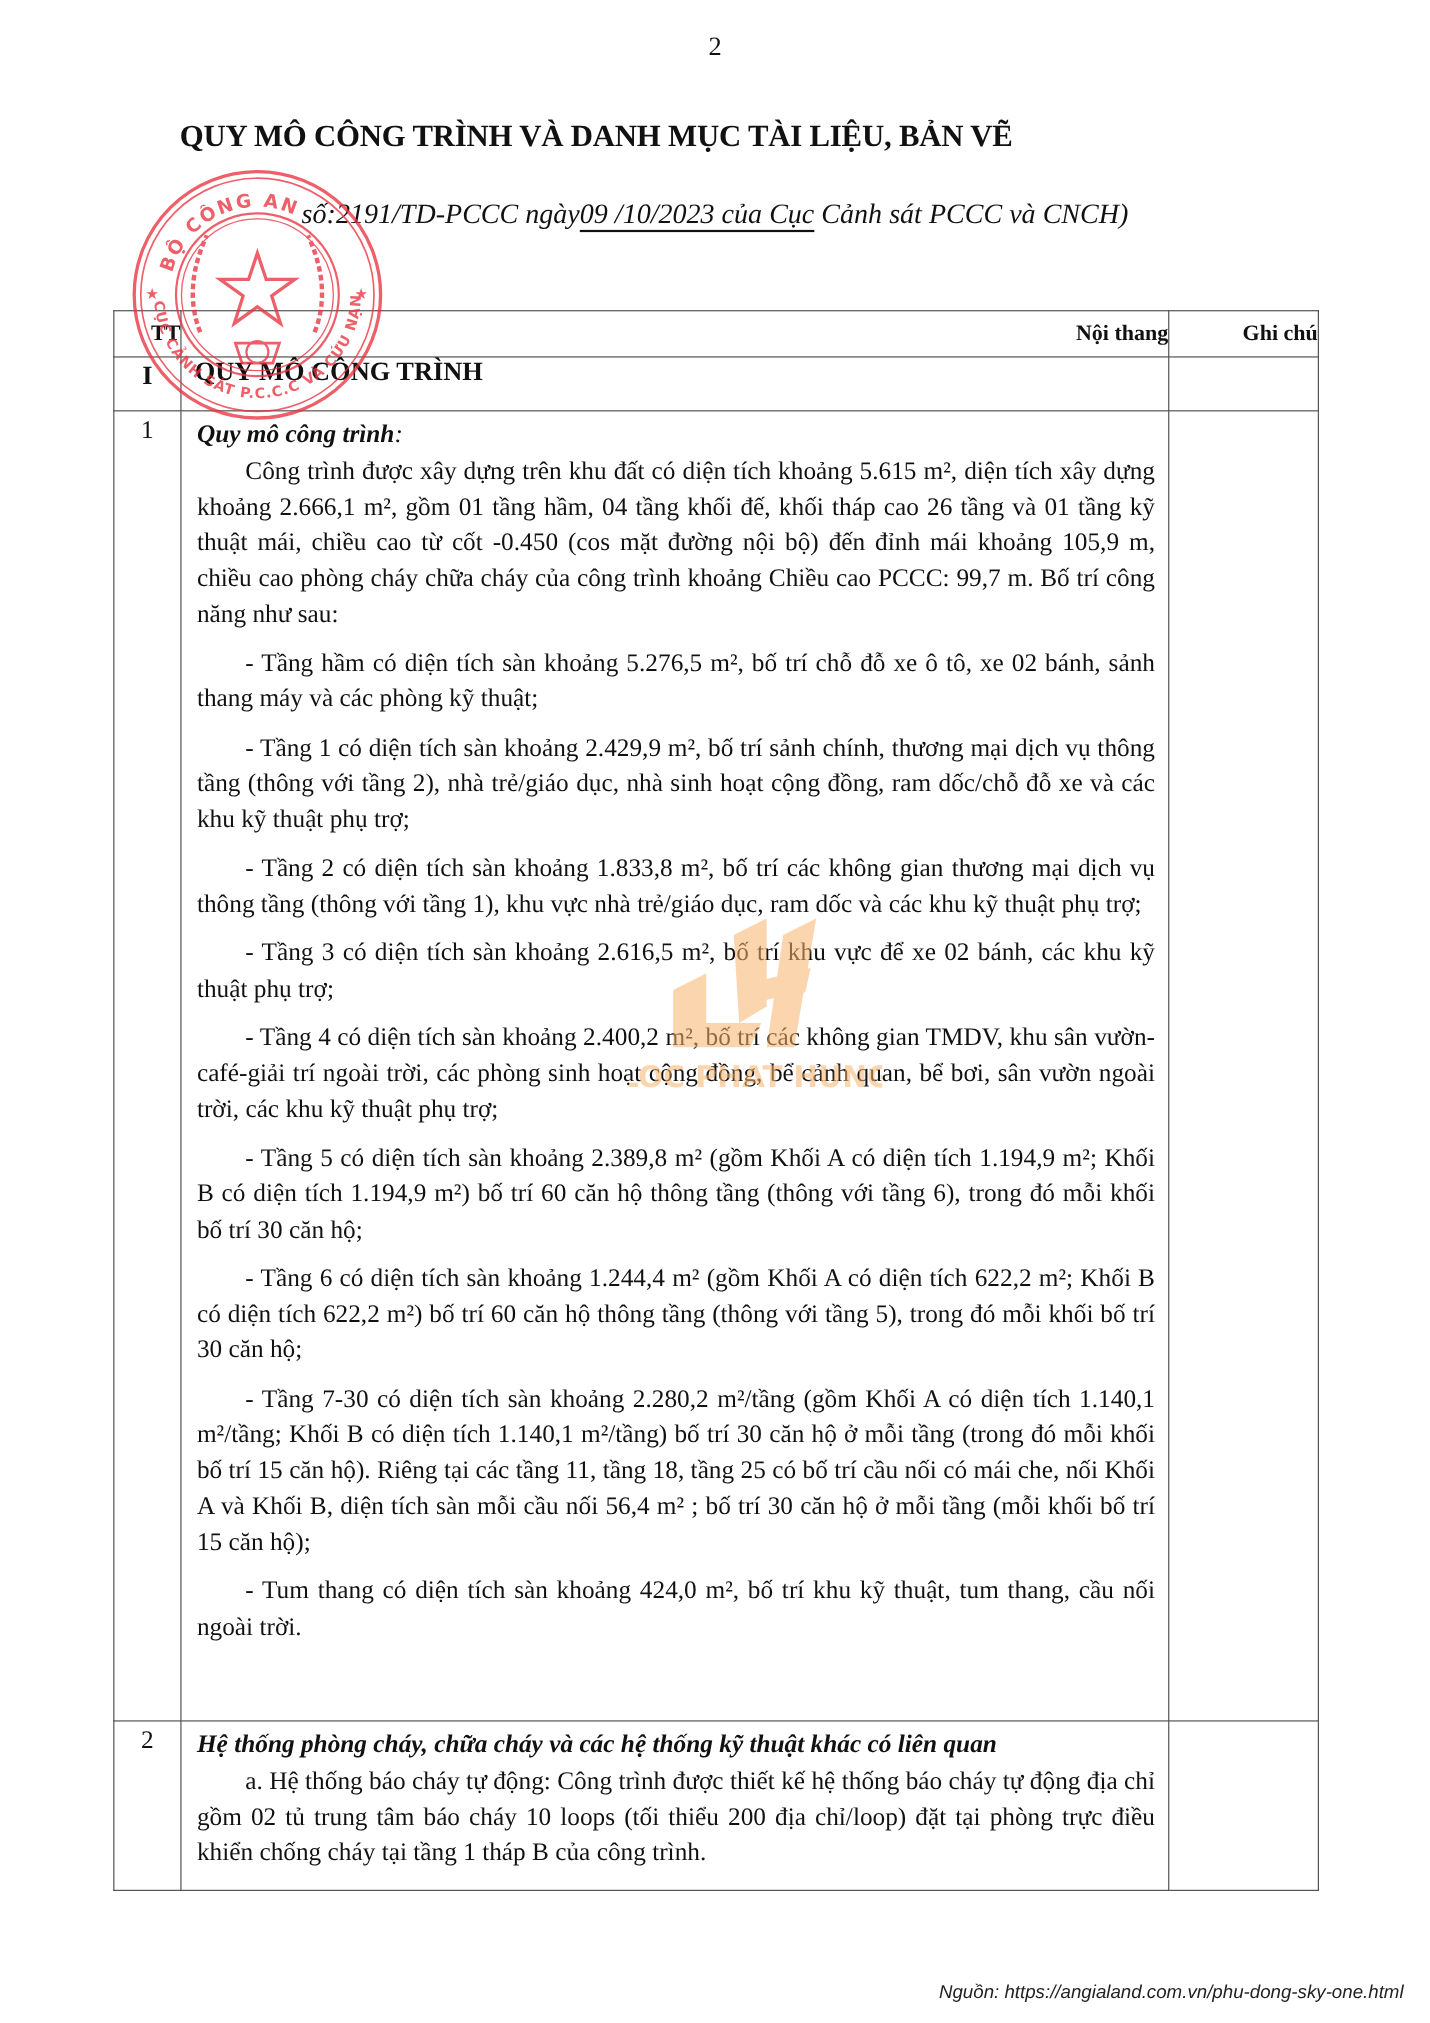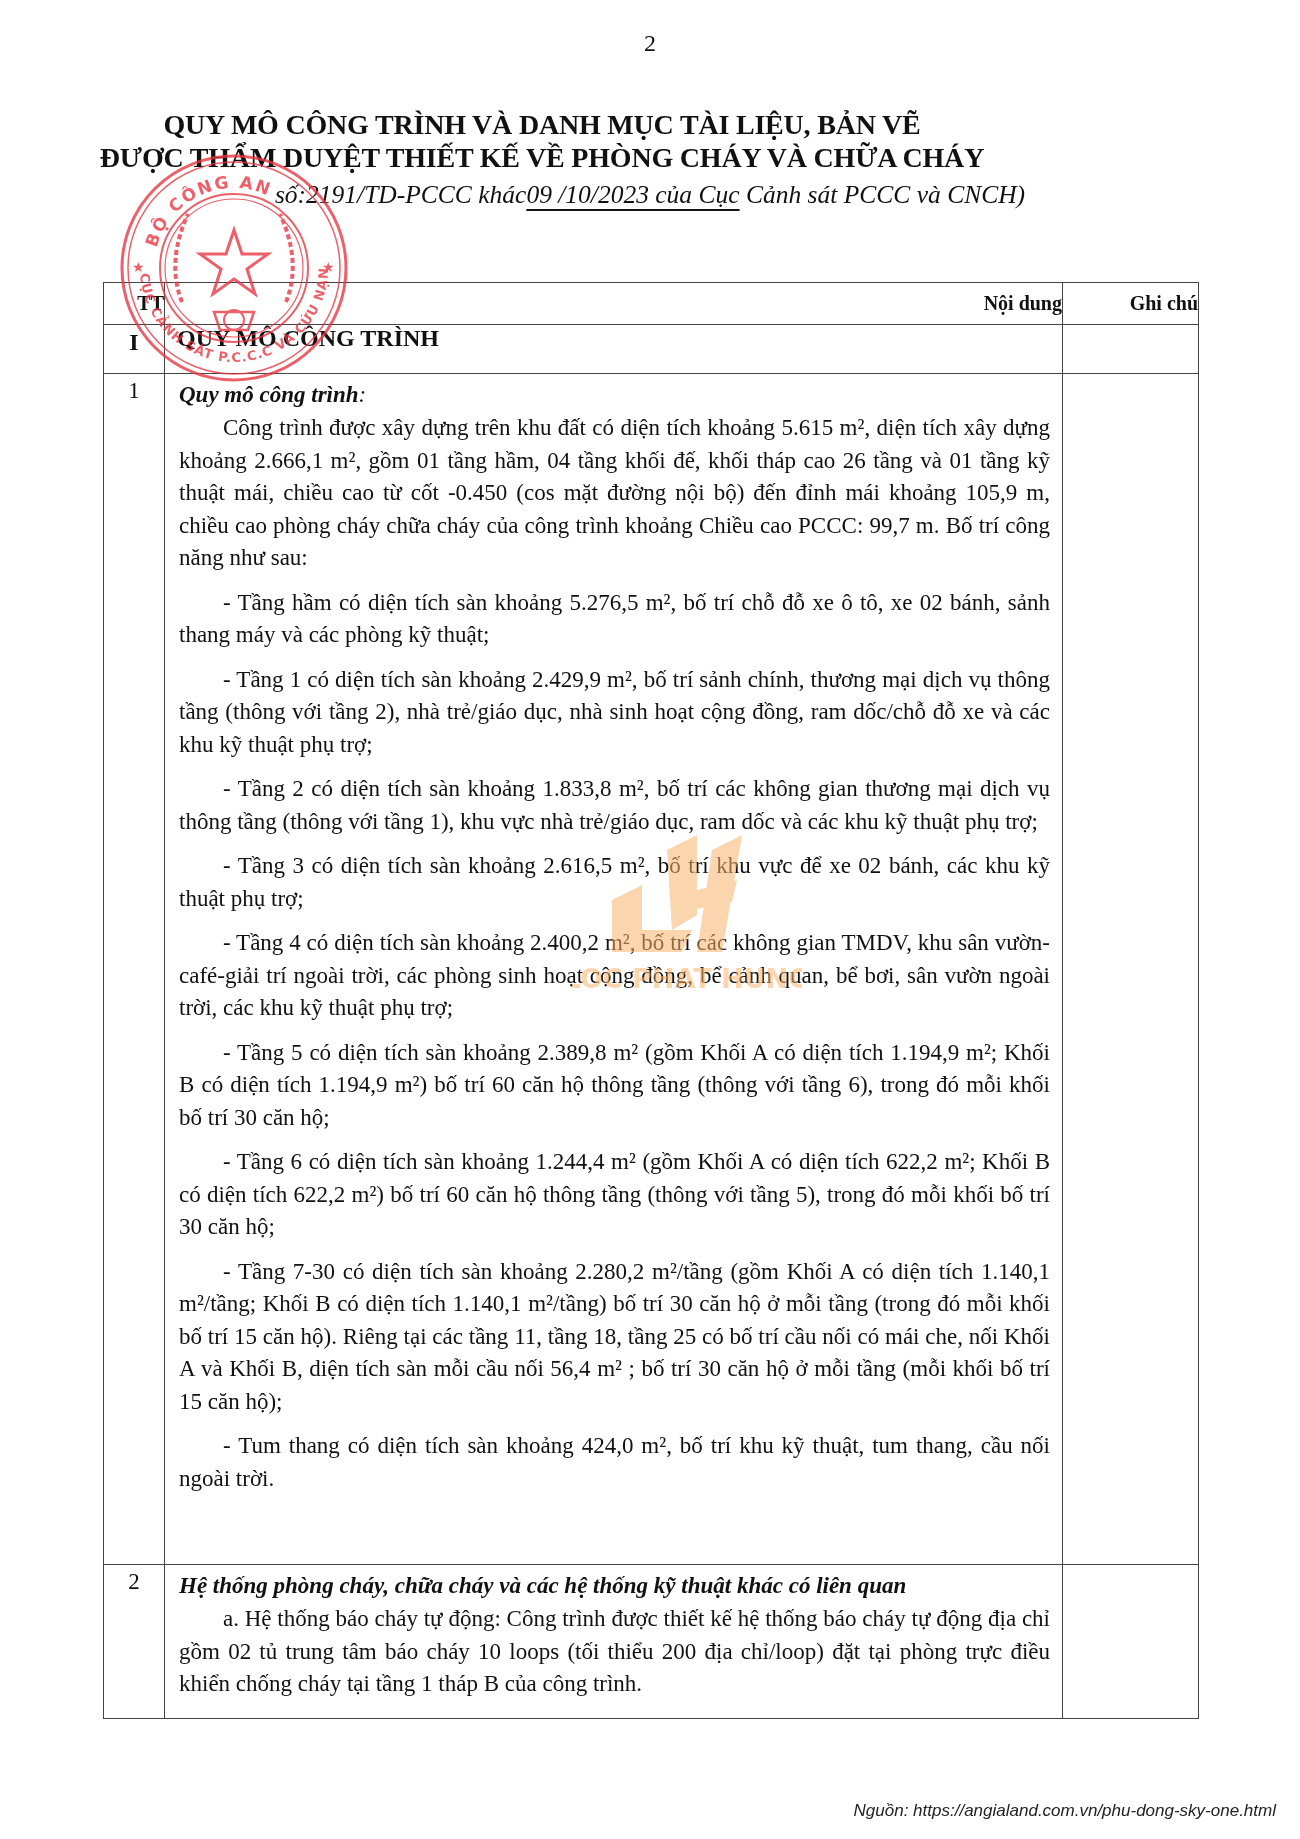--- a/index.html
+++ b/index.html
@@ -28,37 +28,36 @@
   .stamp { position: absolute; left: 118px; top: 152px; width: 232px; height: 232px; pointer-events: none; opacity: 0.78; }
   .watermark { position: absolute; left: 572px; top: 830px; width: 230px; height: 175px; pointer-events: none; opacity: 0.55; }
 </style>
 </head>
 <body>
 
 <div class="page-num">2</div>
 
 <div class="title">
   <div>QUY MÔ CÔNG TRÌNH VÀ DANH MỤC TÀI LIỆU, BẢN VẼ</div>
-  <div>ĐƯỢC THẨM DUYỆT THIẾT KẾ VỀ PHÒNG CHÁY VÀ CHỮA CHÁY</div>
 </div>
 
 <div class="subtitle">
-  <div><span>số:2191/TD-PCCC khác</span><span class="ul">09  /10/2023 của Cục</span><span> Cảnh sát PCCC và CNCH)</span></div>
+  <div><span>số:2191/TD-PCCC ngày</span><span class="ul">09  /10/2023 của Cục</span><span> Cảnh sát PCCC và CNCH)</span></div>
 </div>
 
 <table class="doc">
   <colgroup>
       <col class="c-tt">
       <col class="c-main">
       <col class="c-note">
     </colgroup>
   <thead>
     <tr>
       <th>TT</th>
-      <th>Nội dung</th>
+      <th>Nội thang</th>
       <th>Ghi chú</th>
     </tr>
   </thead>
   <tbody>
     <tr class="sec-row">
       <td class="tt sec-title" style="text-align:center;padding-left:0 !important;">I</td>
       <td class="sec-title">QUY MÔ CÔNG TRÌNH</td>
       <td></td>
     </tr>
 

